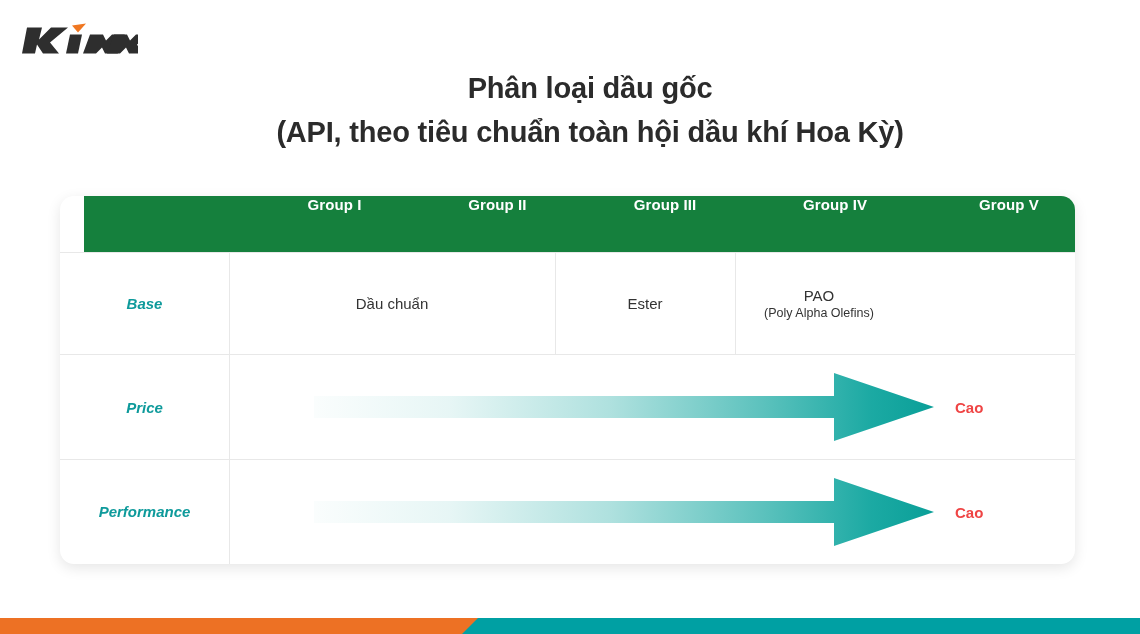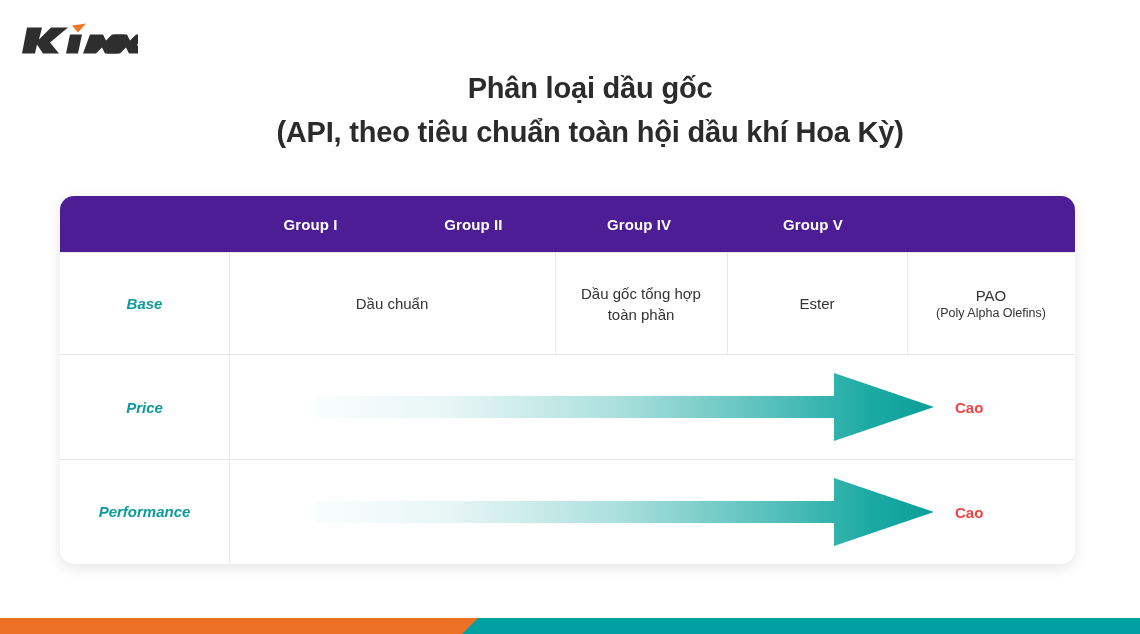--- a/index.html
+++ b/index.html
@@ -61,24 +61,25 @@
     height: 100%;
     display: flex;
     flex-direction: column;
     position: relative;
     z-index: 2;
   }
 
   
   .thead {
     height: 56px;
-    background: #4c1d95;
-    display: flex;
-    align-items: center;
+    background: #15803d;
+    display: flex;
+    align-items: flex-start;
     flex: 0 0 56px;
+    margin-left: 24px;
   }
   .th {
     color: #ffffff;
     font-size: 15px;
     font-weight: bold;
     text-align: center;
     letter-spacing: 0.1px;
   }
   .col-label  { width: 169px; flex: 0 0 169px; }
   .col-g1     { width: 163px; flex: 0 0 163px; }
@@ -189,33 +190,28 @@
   <div class="title-line">(API, theo tiêu chuẩn toàn hội dầu khí Hoa Kỳ)</div>
 </div>
 
 <div class="card">
   <div class="table">
 
     <div class="thead">
       <div class="col-label"></div>
       <div class="th col-g1">Group I</div>
       <div class="th col-g2">Group II</div>
+      <div class="th col-g3">Group III</div>
       <div class="th col-g4">Group IV</div>
       <div class="th col-g5">Group V</div>
     </div>
 
     <div class="trow row-base">
       <div class="cell col-label rowlabel">Base</div>
       <div class="cell cell-mineral vline">Dầu chuẩn</div>
-      <div class="cell col-g3 vline cell-line2">
-        <span>
-          <span>Dầu gốc tổng hợp</span><br>
-          <span>toàn phần</span>
-        </span>
-      </div>
       <div class="cell col-g5 vline">Ester</div>
       <div class="cell col-g4 vline cell-pao">
         <span>
           <span class="pao-main">PAO</span>
           <span class="pao-sub">(Poly Alpha Olefins)</span>
         </span>
       </div>
     </div>
 
     <div class="trow row-price">

